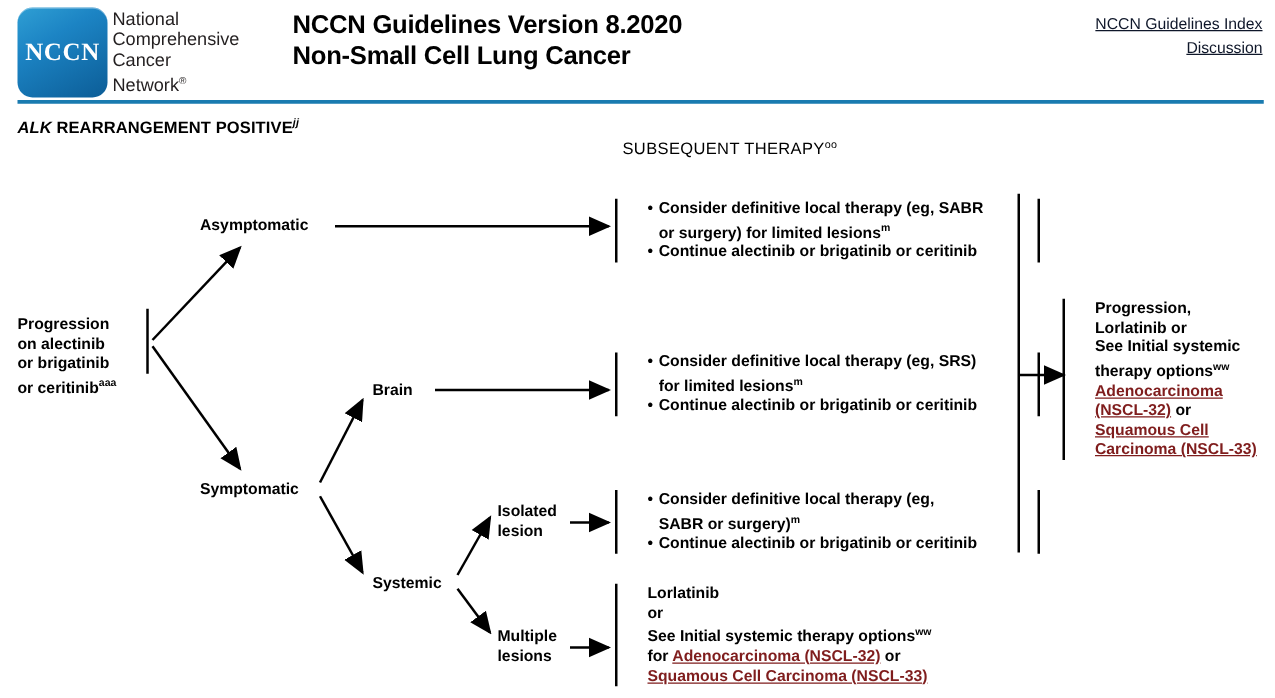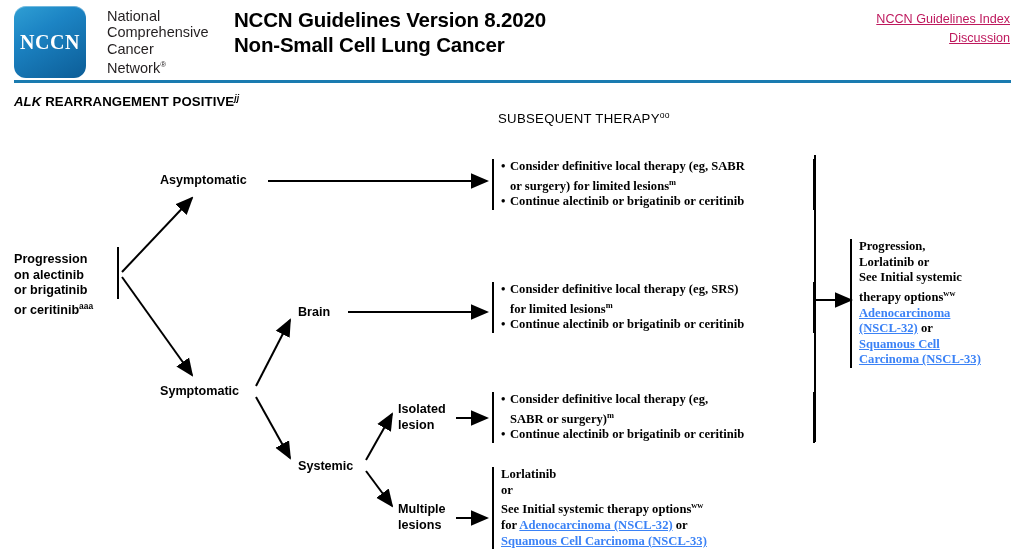--- a/index.html
+++ b/index.html
@@ -20,37 +20,37 @@
     width:72px;height:72px;border-radius:12px;
     background:linear-gradient(150deg,#2f9fd4 0%,#1c84c4 35%,#0c5d97 100%);
     display:flex;align-items:center;justify-content:center;
     box-shadow:inset 0 1px 0 rgba(255,255,255,.35);
   }
   .logo-mark span{
     font-family:"Liberation Serif", serif;
     color:#ffffff;font-size:20px;font-weight:700;letter-spacing:.5px;
   }
   .logo-words{
-    margin-left:21px;margin-top:2px;
+    margin-left:4px;margin-top:2px;
     font-size:14.5px;line-height:16.4px;color:#231f20;
     font-family:"Liberation Sans", sans-serif;
   }
   .logo-words sup{font-size:8px;vertical-align:super;}
 
   .doc-title{
     position:absolute;left:234px;top:7px;
     font-size:20.5px;font-weight:bold;line-height:25px;
     letter-spacing:-0.2px;
   }
 
   .header-links{
     position:absolute;right:10px;top:10px;
     text-align:right;font-size:12.6px;line-height:19px;
   }
-  .header-links a{color:#be185d;text-decoration:underline;display:block;}
+  .header-links a{color:#0f172a;text-decoration:underline;display:block;}
 
   .rule{
     position:absolute;left:14px;top:80px;width:997px;height:3px;background:#1a7bb0;
   }
 
   
   .alk-head{
     position:absolute;left:14px;top:93px;
     font-size:13.2px;font-weight:bold;letter-spacing:.1px;
   }
@@ -60,27 +60,27 @@
   .subseq-head{
     position:absolute;left:498px;top:110px;
     font-size:13.2px;font-weight:normal;letter-spacing:.3px;
   }
   .subseq-head sup{font-size:8.6px;vertical-align:super;}
 
   
   .node{position:absolute;font-size:12.6px;font-weight:bold;line-height:15.6px;}
   .node sup{font-size:8.4px;vertical-align:super;font-weight:bold;}
 
-  .boxed{padding-left:7px;border-left:2px solid #000;font-family:Liberation Serif, serif;}
+  .boxed{padding-left:24px;border-left:2px solid #000;}
   .boxed-r{border-right:2px solid #000;}
 
   .bul{position:relative;padding-left:9px;}
   .bul:before{content:"\2022";position:absolute;left:0;top:0;}
 
-  a.lnk{color:#3b82f6;text-decoration:underline;font-weight:bold;}
+  a.lnk{color:#7f1d1d;text-decoration:underline;font-weight:bold;}
 
   
   svg.wires{position:absolute;left:0;top:0;width:1020px;height:558px;pointer-events:none;}
 </style>
 </head>
 <body>
 
 <div class="page">
 
   <div class="logo-block">

